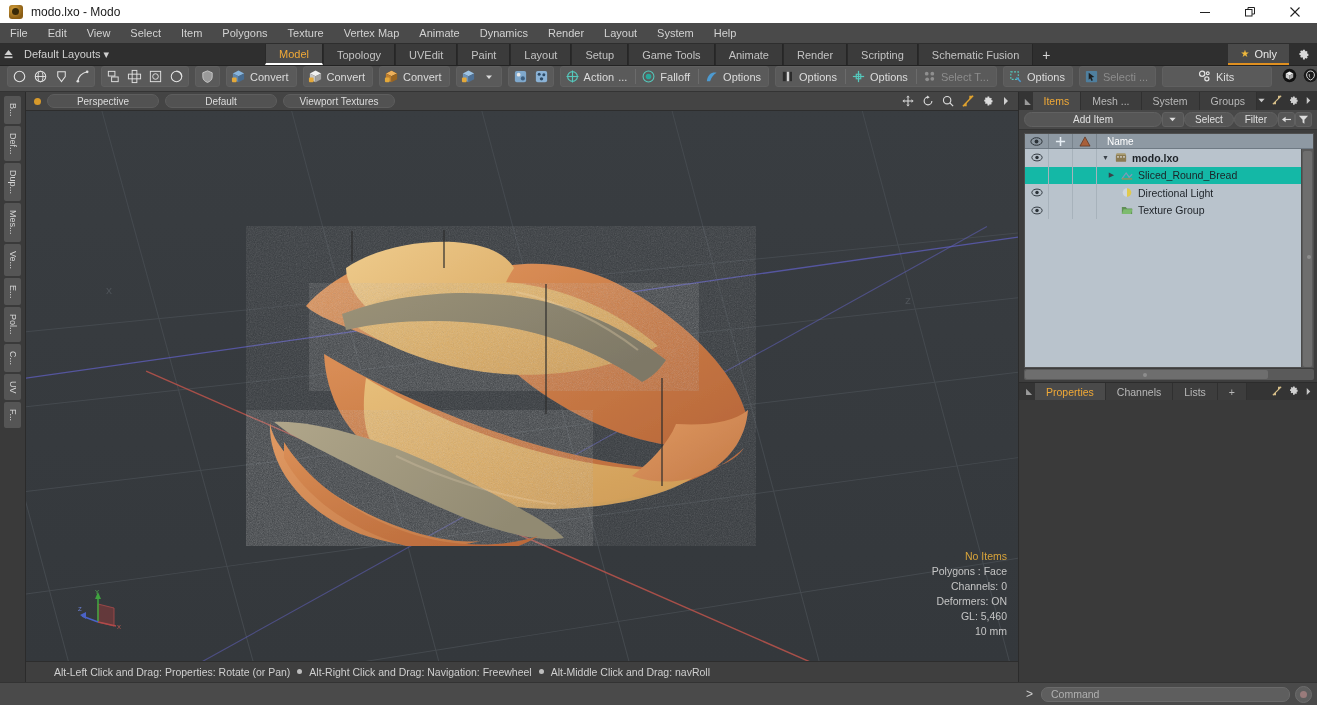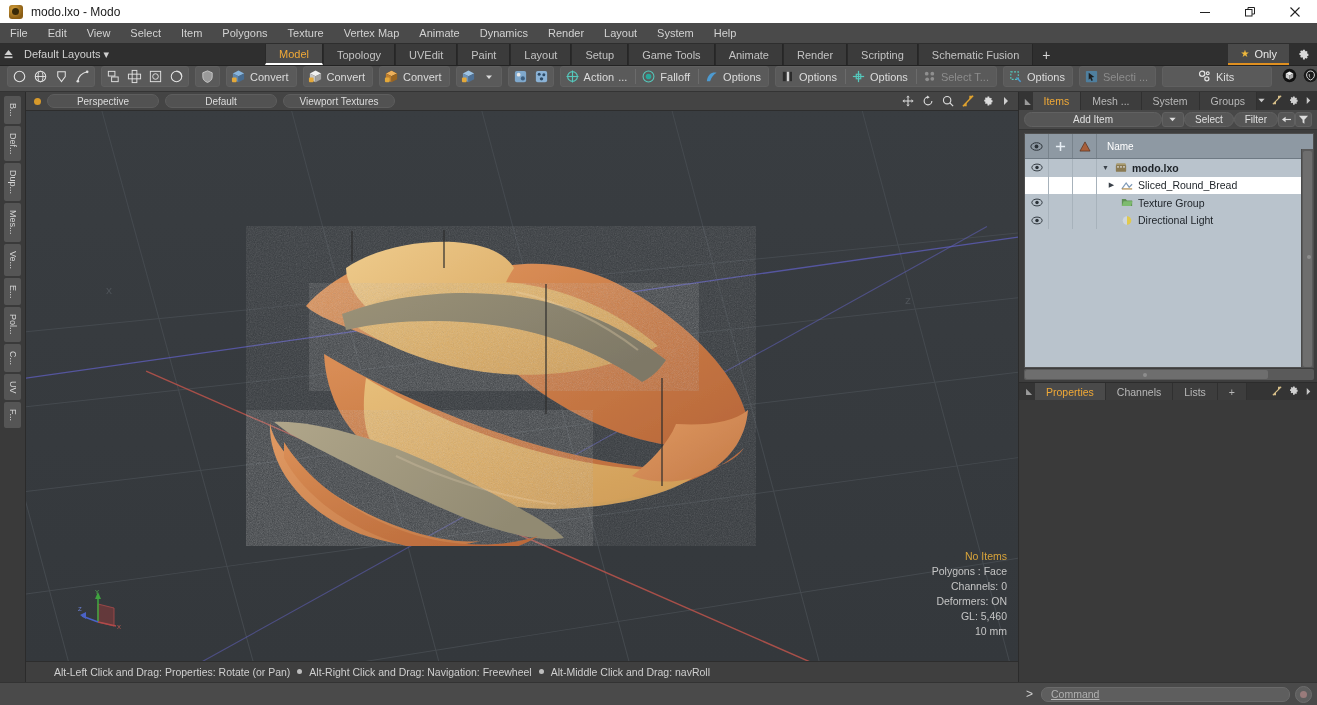--- a/index.html
+++ b/index.html
@@ -190,31 +190,31 @@
   }
   .sqbtn{
     background:#565656;border:1px solid #616161;border-radius:3px;width:17px;height:15px;
     display:flex;align-items:center;justify-content:center;color:#ddd;
   }
   .rp-list{
     flex:0 0 235px; background:#b9c3cc; margin:3px 3px 0 5px;
     display:flex; flex-direction:column; position:relative; border:1px solid #4f4f4f;
   }
   .list-head{
-    height:25px; background:#8e99a3; display:flex; align-items:stretch;
+    height:15px; background:#8e99a3; display:flex; align-items:stretch;
     border-bottom:1px solid #6f7a84; font-size:10px; color:#2c3338;
   }
   .lh-cell{ display:flex;align-items:center;justify-content:center;border-right:1px solid #78838c; }
   .lh-eye{ width:24px; }
   .lh-plus{ width:24px; }
   .lh-tri{ width:24px; }
   .lh-name{ flex:1; justify-content:flex-start; padding-left:10px; border-right:none; color:#ffffff; }
   .list-rows{ flex:1; background:#b9c3cc; }
   .lrow{ height:17.5px; display:flex; align-items:stretch; font-size:10.5px; color:#1d2227; }
-  .lrow.sel{ background:#ffffff; }
+  .lrow.sel{ background:#14b8a6; }
   .lc{ display:flex;align-items:center;justify-content:center; }
   .lc-eye{ width:24px; border-right:1px solid #a7b2bb; }
   .lc-plus{ width:24px; border-right:1px solid #a7b2bb; }
   .lc-tri{ width:24px; border-right:1px solid #a7b2bb; }
   .lc-name{ flex:1; justify-content:flex-start; gap:5px; padding-left:4px; }
   .eye{ width:12px;height:9px; }
   .indent1{ padding-left:10px; }
   .tw{ width:9px;display:inline-block;text-align:center;color:#3a4149;font-size:7px; }
   .nm-strong{ font-weight:bold; }
   .vscroll{
@@ -236,21 +236,20 @@
 
   .cmdbar{
     height:23px; background:#4a4a4a; display:flex;align-items:center;gap:5px;
     padding:0 5px; border-top:1px solid #333;
   }
   .cmd-gt{ color:#cfcfcf;font-size:12px;padding:0 3px; }
   .cmd-input{
     flex:1;height:15px;background:#5e5e5e;border:1px solid #6a6a6a;border-radius:7px;
     color:#b5b5b5;font-size:10.5px;padding:0 9px;font-family:"Liberation Sans",sans-serif;
     outline:none;
-    text-decoration:underline;
   }
   .cmd-input::placeholder{ color:#b0b0b0; }
   .cmd-rec{
     width:17px;height:17px;border-radius:50%;background:#5e5e5e;border:1px solid #6d6d6d;
     display:flex;align-items:center;justify-content:center;
   }
   .cmd-rec::after{ content:"";width:7px;height:7px;border-radius:50%;background:#9a7b7b; }
 </style>
 </head>
 <body>
@@ -893,43 +892,43 @@
               <svg class="eye" viewBox="0 0 14 10">
                   <ellipse cx="7" cy="5" rx="6" ry="4" fill="none" stroke="#2b3238" stroke-width="1.1"></ellipse>
                   <circle cx="7" cy="5" r="2" fill="#2b3238"></circle>
                 </svg>
             </div>
             <div class="lc lc-plus"></div>
             <div class="lc lc-tri"></div>
             <div class="lc lc-name indent1">
               <span class="tw"></span>
               <svg width="12" height="11" viewBox="0 0 14 12">
-                  <path d="M1 10 V2 H5.5 L7 3.8 H13 V10 Z" fill="#5f8f55"></path>
-                  <path d="M1 10 L3 4.6 H13.5 L11.5 10 Z" fill="#7dbb6e"></path>
+                  <path d="M7 1 A5 5 0 0 1 7 11 Z" fill="#e0c94e"></path>
+                  <path d="M7 1 A5 5 0 0 0 7 11 Z" fill="#cfd7de"></path>
                 </svg>
-              <span>Texture Group</span>
+              <span>Directional Light</span>
             </div>
           </div>
 
           <div class="lrow">
             <div class="lc lc-eye">
               <svg class="eye" viewBox="0 0 14 10">
                   <ellipse cx="7" cy="5" rx="6" ry="4" fill="none" stroke="#2b3238" stroke-width="1.1"></ellipse>
                   <circle cx="7" cy="5" r="2" fill="#2b3238"></circle>
                 </svg>
             </div>
             <div class="lc lc-plus"></div>
             <div class="lc lc-tri"></div>
             <div class="lc lc-name indent1">
               <span class="tw"></span>
               <svg width="12" height="11" viewBox="0 0 14 12">
-                  <path d="M7 1 A5 5 0 0 1 7 11 Z" fill="#e0c94e"></path>
-                  <path d="M7 1 A5 5 0 0 0 7 11 Z" fill="#cfd7de"></path>
+                  <path d="M1 10 V2 H5.5 L7 3.8 H13 V10 Z" fill="#5f8f55"></path>
+                  <path d="M1 10 L3 4.6 H13.5 L11.5 10 Z" fill="#7dbb6e"></path>
                 </svg>
-              <span>Directional Light</span>
+              <span>Texture Group</span>
             </div>
           </div>
 
         </div>
         <div class="vscroll">
           <div class="vthumb"></div>
         </div>
       </div>
 
       <div class="hscroll">

